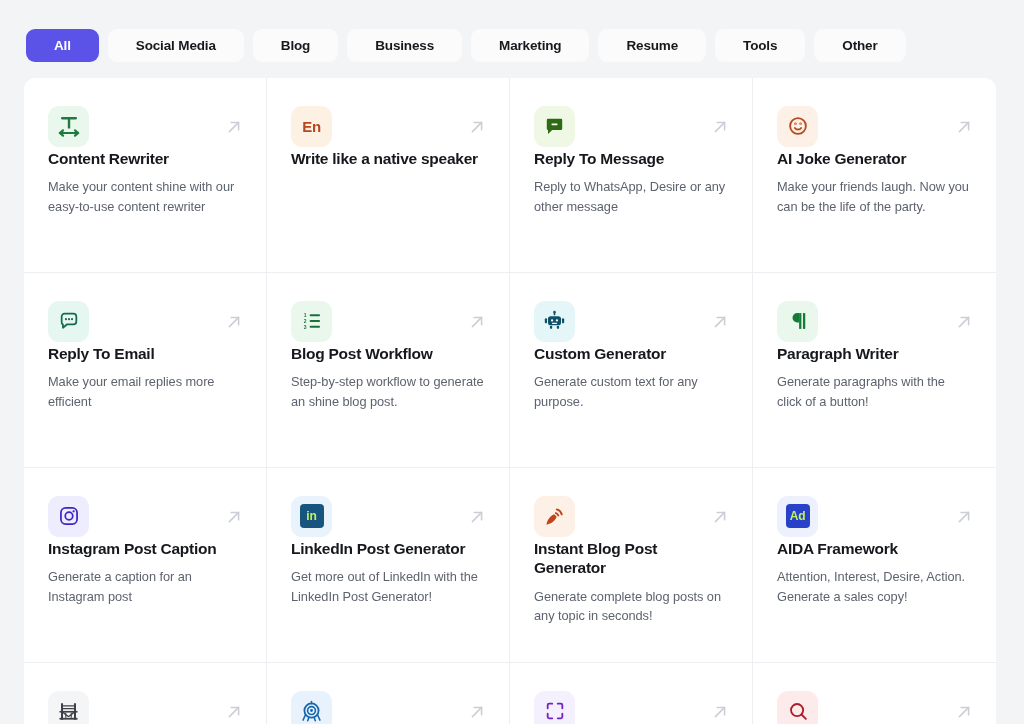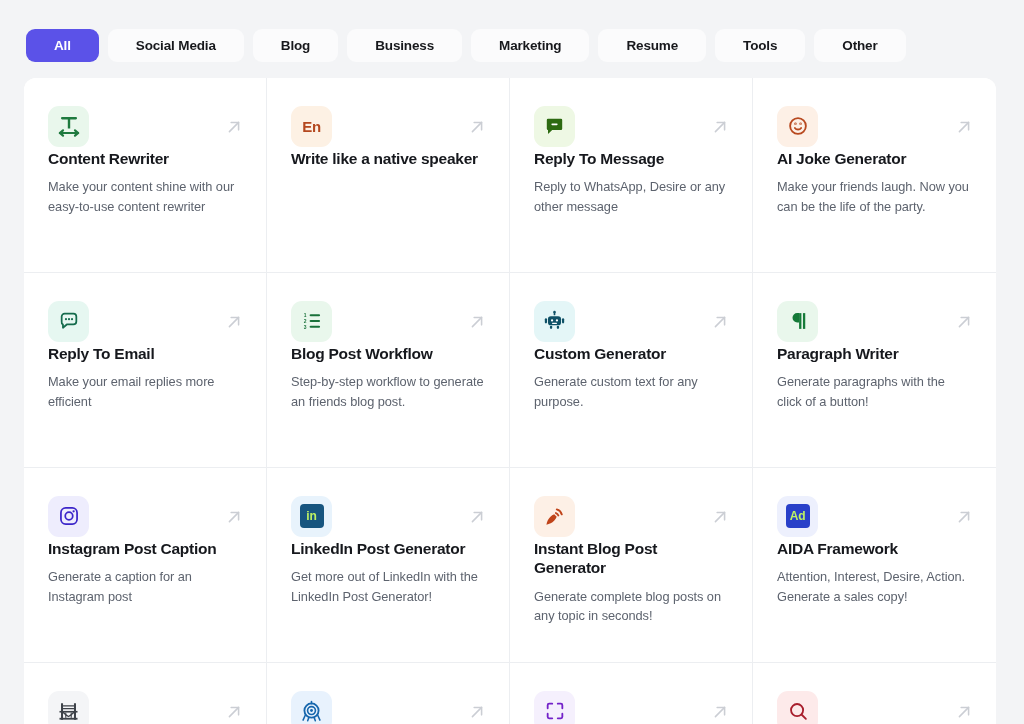--- a/index.html
+++ b/index.html
@@ -249,21 +249,21 @@
             <text x="3.0" y="13.9" font-size="5.4" font-family="Liberation Sans, sans-serif" font-weight="700" fill="#19713a">2</text>
             <text x="3.0" y="20.2" font-size="5.4" font-family="Liberation Sans, sans-serif" font-weight="700" fill="#19713a">3</text>
           </svg>
         </span>
         <span class="launch-arrow"><svg width="20" height="20" viewBox="0 0 24 24" fill="none" stroke="#c9ccd2" stroke-width="1.9" stroke-linecap="round" stroke-linejoin="round">
             <path d="M6.5 17.5 17.5 6.5"></path>
             <path d="M8.6 6.5h8.9v8.9"></path>
           </svg></span>
       </div>
       <div class="card-title">Blog Post Workflow</div>
-      <div class="card-desc">Step-by-step workflow to generate an friends blog post.</div>
+      <div class="card-desc">Step-by-step workflow to generate an shine blog post.</div>
     </div>
     <div class="tool-card">
       <div class="card-top">
         <span class="icon-tile" style="background: rgb(228, 246, 247);">
           <svg width="23" height="23" viewBox="0 0 24 24">
             <path d="M12 2.4v2.2" stroke="#0f5166" stroke-width="1.8" stroke-linecap="round"></path>
             <circle cx="12" cy="2.1" r="1.3" fill="#0f5166"></circle>
             <rect x="5.2" y="6.4" width="13.6" height="9.6" rx="3" fill="#0f5166"></rect>
             <rect x="8.3" y="9.6" width="2.3" height="2.4" rx="1.1" fill="#ffffff"></rect>
             <rect x="13.4" y="9.6" width="2.3" height="2.4" rx="1.1" fill="#ffffff"></rect>

